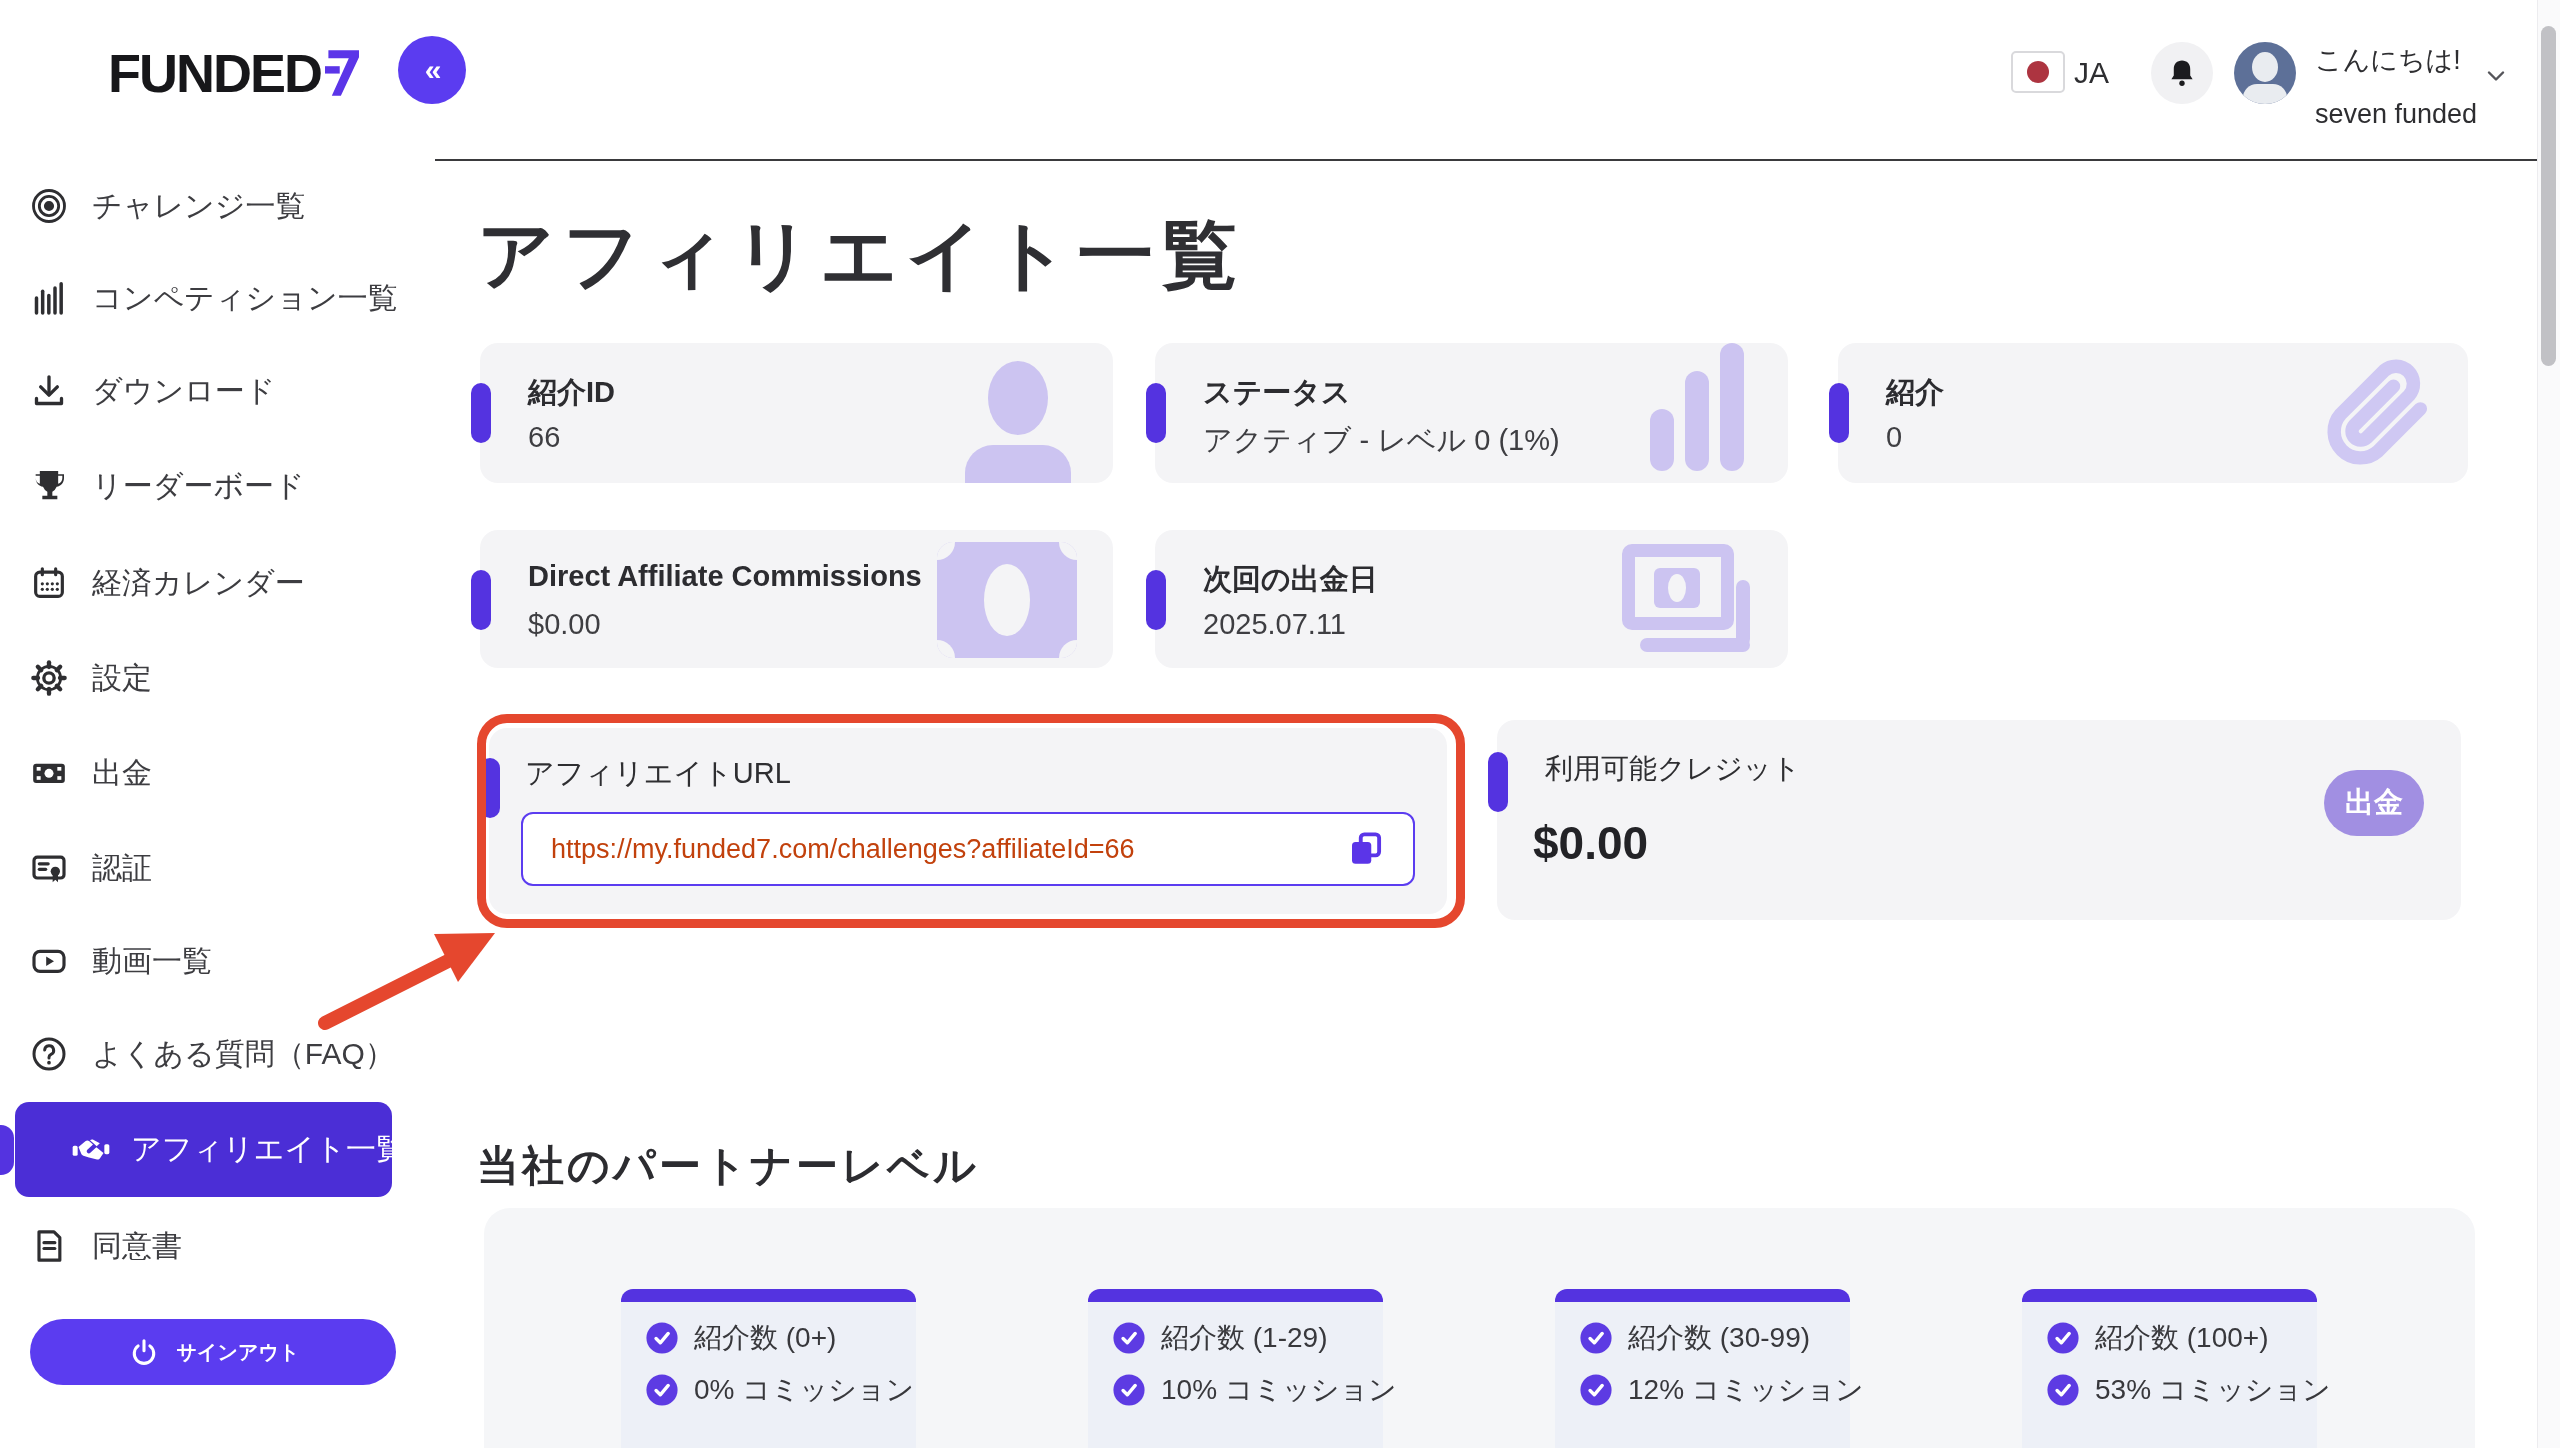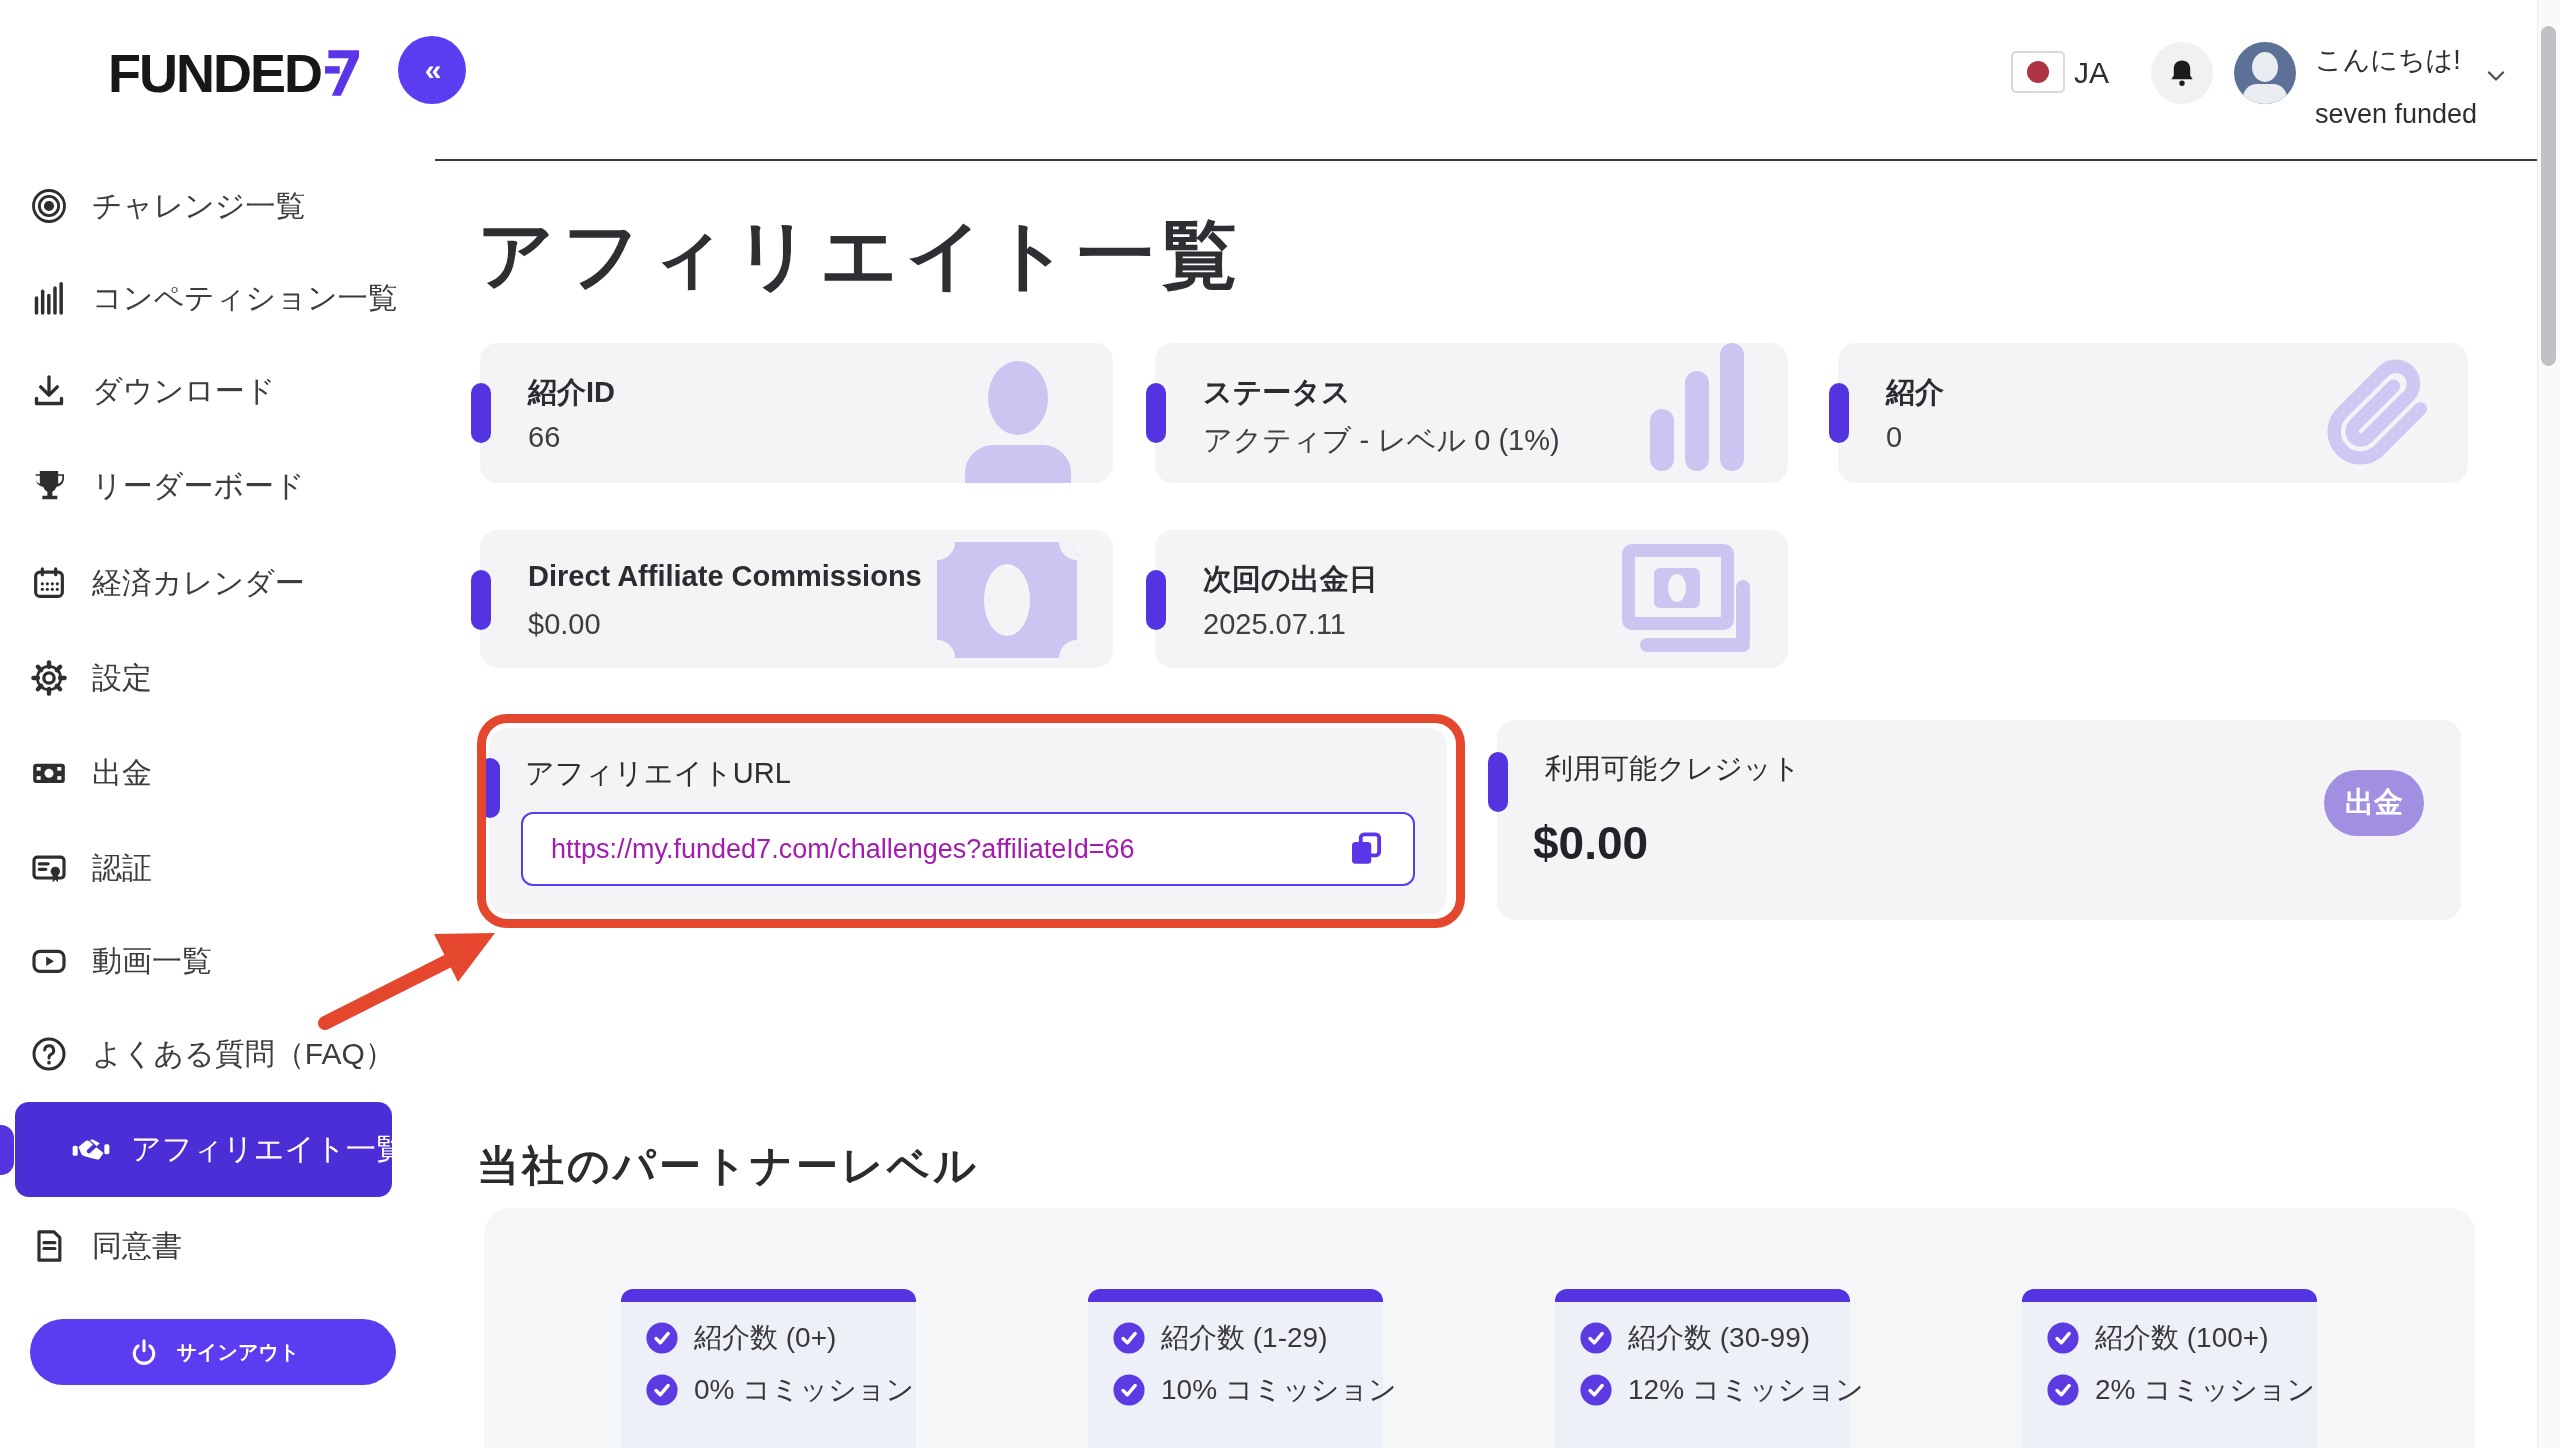--- a/index.html
+++ b/index.html
@@ -65,21 +65,21 @@
   .icon-note .c { position:absolute; width:36px; height:36px; border-radius:50%; background:#f4f4f6; }
   .icon-wd { position:absolute; right:34px; top:14px; width:132px; height:112px; }
   .icon-wd .scr { position:absolute; left:0; top:0; width:112px; height:86px; border-radius:10px; border:13px solid #ccc4f1; background:#f4f4f6; }
   .icon-wd .chip { position:absolute; left:32px; top:24px; width:46px; height:40px; border-radius:6px; background:#ccc4f1; }
   .icon-wd .chip i { position:absolute; left:14px; top:6px; width:18px; height:28px; border-radius:50%; background:#f4f4f6; display:block; }
   .icon-wd .tray { position:absolute; left:18px; top:94px; width:110px; height:14px; border-radius:7px; background:#ccc4f1; }
   .icon-wd .side { position:absolute; left:114px; top:36px; width:14px; height:66px; border-radius:7px; background:#ccc4f1; }
 
   .url-card { position:absolute; left:489px; top:728px; width:958px; height:186px; background:#f4f4f6; border-radius:18px; }
   .url-label { position:absolute; left:36px; top:26px; font-size:29px; color:#2e2e31; }
-  .url-input { position:absolute; left:32px; top:84px; width:894px; height:74px; border:2px solid #5b3cf0; border-radius:12px; background:#fff; font-size:27px; color:#a21caf; padding:0 70px 0 28px; font-family:"Liberation Sans","DejaVu Sans",sans-serif; }
+  .url-input { position:absolute; left:32px; top:84px; width:894px; height:74px; border:2px solid #5b3cf0; border-radius:12px; background:#fff; font-size:27px; color:#c2410c; padding:0 70px 0 28px; font-family:"Liberation Sans","DejaVu Sans",sans-serif; }
   .copy-btn { position:absolute; left:856px; top:100px; width:42px; height:42px; cursor:pointer; }
   .annotation-box { position:absolute; left:477px; top:714px; width:988px; height:214px; border:9px solid #e5472e; border-radius:30px; z-index:40; }
   .annotation-arrow { position:absolute; left:300px; top:898px; width:220px; height:150px; z-index:41; }
 
   .credit-card { position:absolute; left:1497px; top:720px; width:964px; height:200px; background:#f4f4f6; border-radius:18px; }
   .credit-label { position:absolute; left:48px; top:30px; font-size:28px; color:#2e2e31; }
   .credit-value { position:absolute; left:36px; top:96px; font-size:46px; font-weight:700; color:#232327; }
   .withdraw-btn { position:absolute; left:827px; top:50px; width:100px; height:66px; border-radius:33px; background:#a18fe2; color:#fff; font-size:29px; font-weight:700; display:flex; align-items:center; justify-content:center; cursor:pointer; }
 
   .partner-title { position:absolute; left:477px; top:1098px; font-size:42px; font-weight:700; color:#2c2c30; letter-spacing:3px;margin-top:40px; }
@@ -464,18 +464,18 @@
             <circle cx="12" cy="12" r="11" fill="#5d3be3"></circle>
             <polyline points="7.8,12.4 10.8,15.4 16.4,8.8" fill="none" stroke="#fff" stroke-width="2.4" stroke-linecap="round" stroke-linejoin="round"></polyline>
           </svg>
         <span class="level-text">紹介数 (100+)</span>
       </div>
       <div class="level-row" style="top:82px">
         <svg viewBox="0 0 24 24">
             <circle cx="12" cy="12" r="11" fill="#5d3be3"></circle>
             <polyline points="7.8,12.4 10.8,15.4 16.4,8.8" fill="none" stroke="#fff" stroke-width="2.4" stroke-linecap="round" stroke-linejoin="round"></polyline>
           </svg>
-        <span class="level-text">2% コミッション</span>
+        <span class="level-text">53% コミッション</span>
       </div>
     </div>
   </div>
 
 </div>
 
 </body></html>

